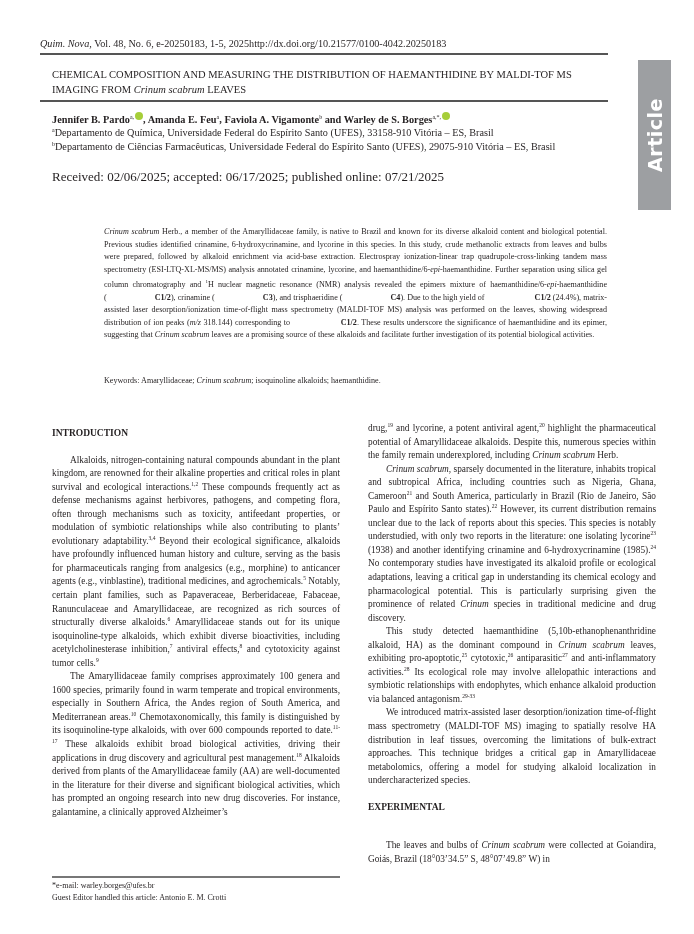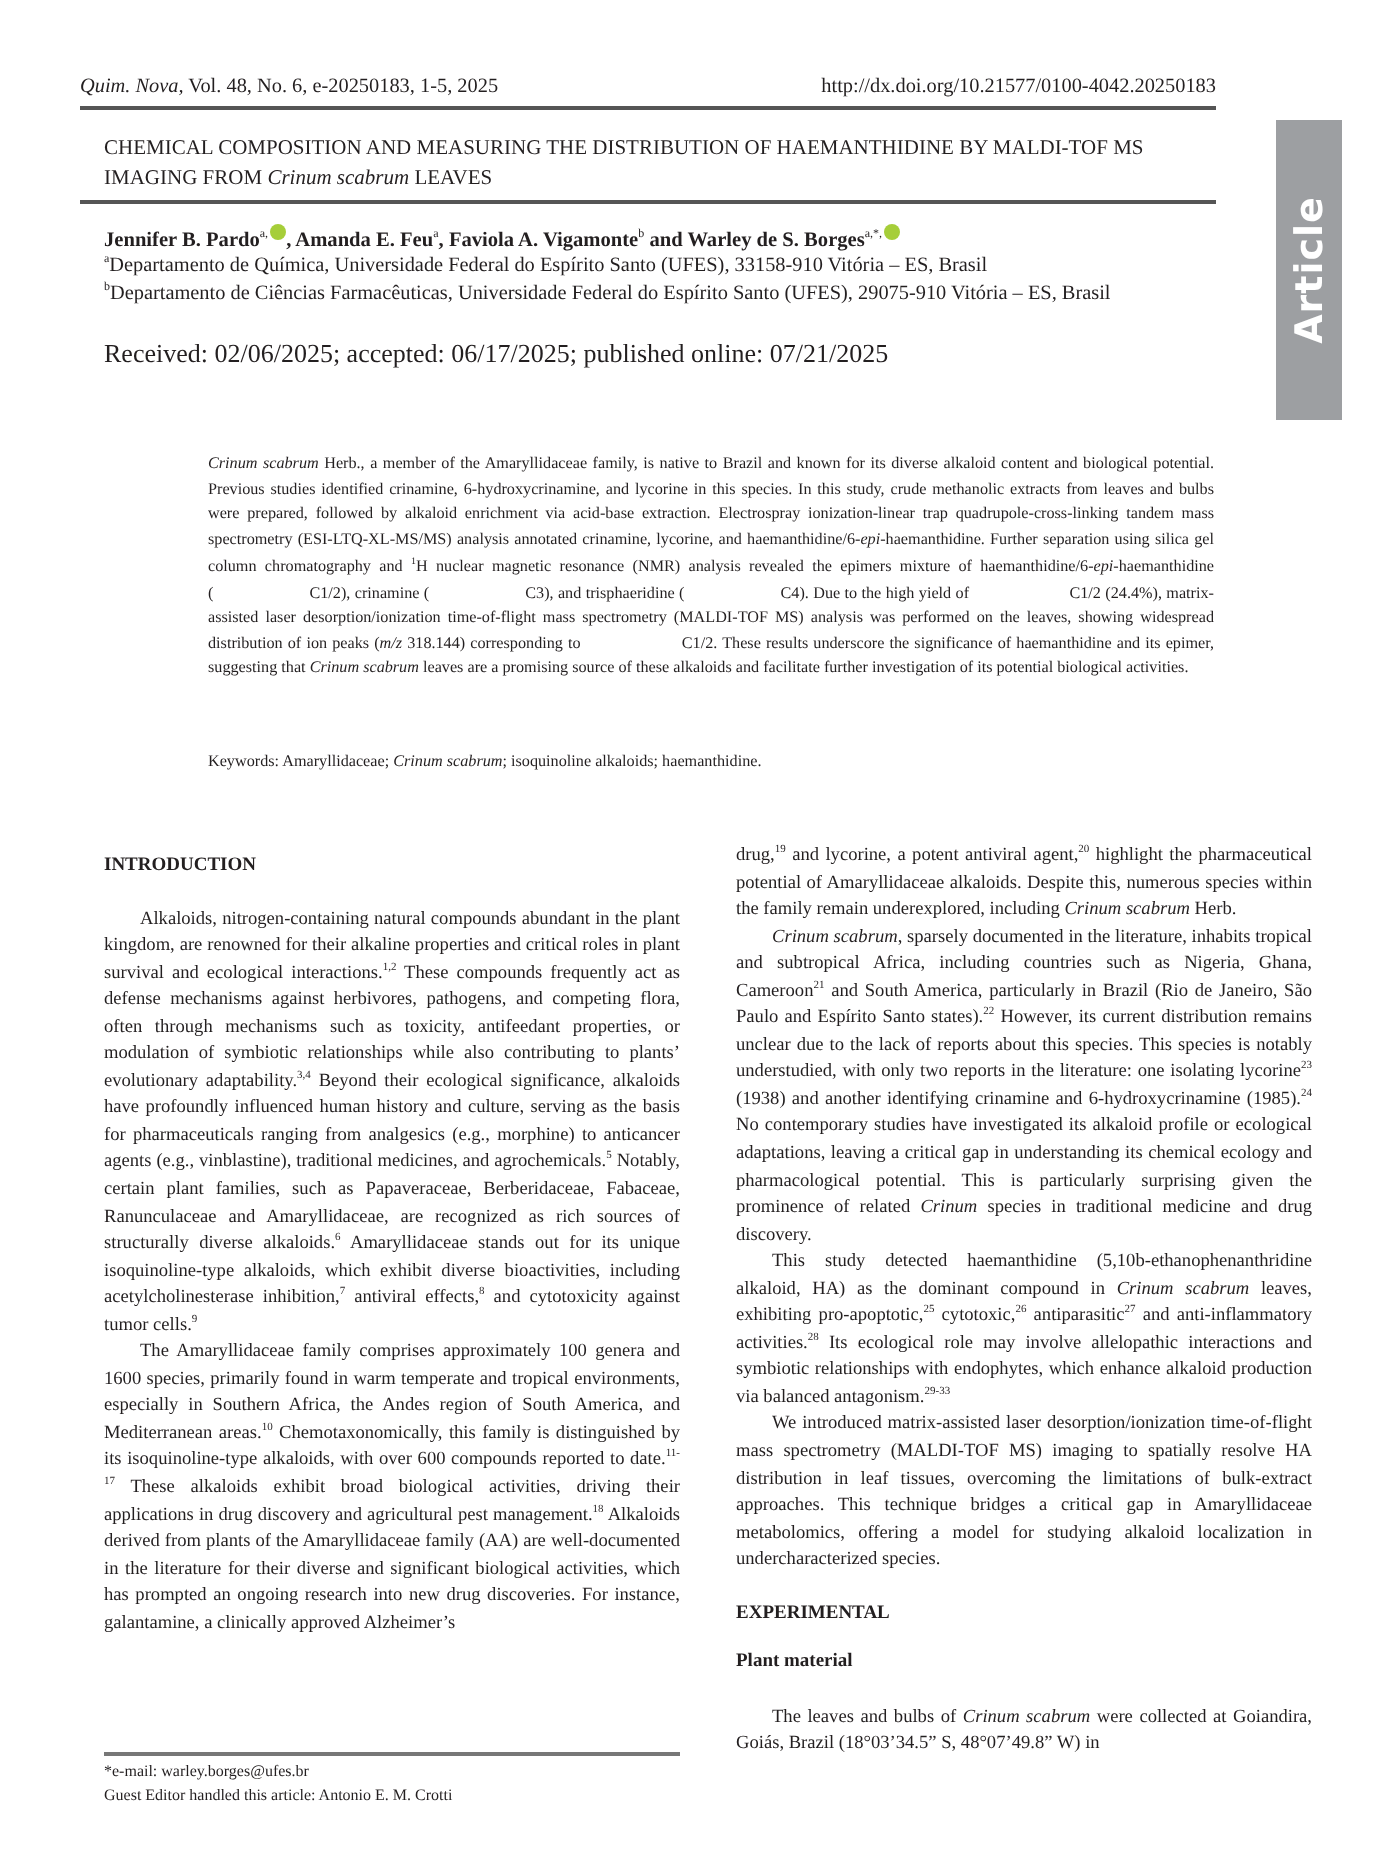--- a/index.html
+++ b/index.html
@@ -2,21 +2,21 @@
 <html><head>
 <meta charset="utf-8">
 <style>
   html, body { margin: 0; padding: 0; background: #ffffff; }
   body {
     width: 694px; height: 934px; position: relative; overflow: hidden;
     font-family: "Liberation Serif", "DejaVu Serif", serif; color: #231f20;
   }
   .header {
     position: absolute; left: 40px; top: 38px; width: 568px;
-    font-size: 10.2px; display: flex; justify-content: space-between;
+    font-size: 10.2px; display: flex; 
   }
   .rule-top { position: absolute; left: 40px; top: 53px; width: 568px; height: 1.5px; background: #555; }
   .tab {
     position: absolute; left: 638px; top: 60px; width: 33px; height: 150px;
     background: #9d9fa2;
   }
   .tab span {
     position: absolute; left: 50%; top: 50%;
     transform: translate(-50%, -50%) rotate(-90deg);
     color: #ffffff; font-family: "DejaVu Sans", sans-serif; font-weight: bold;
@@ -35,21 +35,21 @@
     background: #a6ce39; vertical-align: 3px; margin-left: 1px;
   }
   .affil { position: absolute; left: 52px; width: 580px; font-size: 10.2px; }
   .affil sup { font-size: 6px; }
   .received { position: absolute; left: 52px; top: 169px; font-size: 13px; }
   .abstract {
     position: absolute; left: 104px; top: 226px; width: 503px;
     font-size: 8.1px; line-height: 12.6px; text-align: justify;
   }
   .abstract i { font-style: italic; }
-  .abstract b { font-weight: normal; padding-left: 48px; }
+  .abstract b { font-weight: bold; padding-left: 48px; }
   .keywords { position: absolute; left: 104px; top: 376px; font-size: 8.1px; }
   .col {
     position: absolute; width: 288px; font-size: 9.3px; line-height: 13.55px; text-align: justify;
   }
   .col p { margin: 0; text-indent: 18px; }
   .col p.noindent { text-indent: 0; }
   .col sup { font-size: 5.5px; vertical-align: 4px; line-height: 0; }
   .sec-head { font-weight: bold; font-size: 9.5px; margin: 0; }
   .left { left: 52px; top: 427px; }
   .right { left: 368px; top: 422px; }
@@ -94,21 +94,20 @@
 </div>
 
 <div class="col right">
   <p class="noindent">drug,<sup>19</sup> and lycorine, a potent antiviral agent,<sup>20</sup> highlight the pharmaceutical potential of Amaryllidaceae alkaloids. Despite this, numerous species within the family remain underexplored, including <i>Crinum scabrum</i> Herb.</p>
   <p><i>Crinum scabrum</i>, sparsely documented in the literature, inhabits tropical and subtropical Africa, including countries such as Nigeria, Ghana, Cameroon<sup>21</sup> and South America, particularly in Brazil (Rio de Janeiro, São Paulo and Espírito Santo states).<sup>22</sup> However, its current distribution remains unclear due to the lack of reports about this species. This species is notably understudied, with only two reports in the literature: one isolating lycorine<sup>23</sup> (1938) and another identifying crinamine and 6-hydroxycrinamine (1985).<sup>24</sup> No contemporary studies have investigated its alkaloid profile or ecological adaptations, leaving a critical gap in understanding its chemical ecology and pharmacological potential. This is particularly surprising given the prominence of related <i>Crinum</i> species in traditional medicine and drug discovery.</p>
   <p>This study detected haemanthidine (5,10b-ethanophenanthridine alkaloid, HA) as the dominant compound in <i>Crinum scabrum</i> leaves, exhibiting pro-apoptotic,<sup>25</sup> cytotoxic,<sup>26</sup> antiparasitic<sup>27</sup> and anti-inflammatory activities.<sup>28</sup> Its ecological role may involve allelopathic interactions and symbiotic relationships with endophytes, which enhance alkaloid production via balanced antagonism.<sup>29-33</sup></p>
   <p>We introduced matrix-assisted laser desorption/ionization time-of-flight mass spectrometry (MALDI-TOF MS) imaging to spatially resolve HA distribution in leaf tissues, overcoming the limitations of bulk-extract approaches. This technique bridges a critical gap in Amaryllidaceae metabolomics, offering a model for studying alkaloid localization in undercharacterized species.</p>
   <div style="height:13px"></div>
   <p class="sec-head noindent">EXPERIMENTAL</p>
   <div style="height:11px"></div>
-  <p class="sec-head noindent">Plant material</p>
   <div style="height:14px"></div>
   <p>The leaves and bulbs of <i>Crinum scabrum</i> were collected at Goiandira, Goiás, Brazil (18°03’34.5” S, 48°07’49.8” W) in</p>
 </div>
 
 <div class="foot-rule"></div>
 <div class="footnotes">
   <div>*e-mail: warley.borges@ufes.br</div>
   <div>Guest Editor handled this article: Antonio E. M. Crotti</div>
 </div>
 

